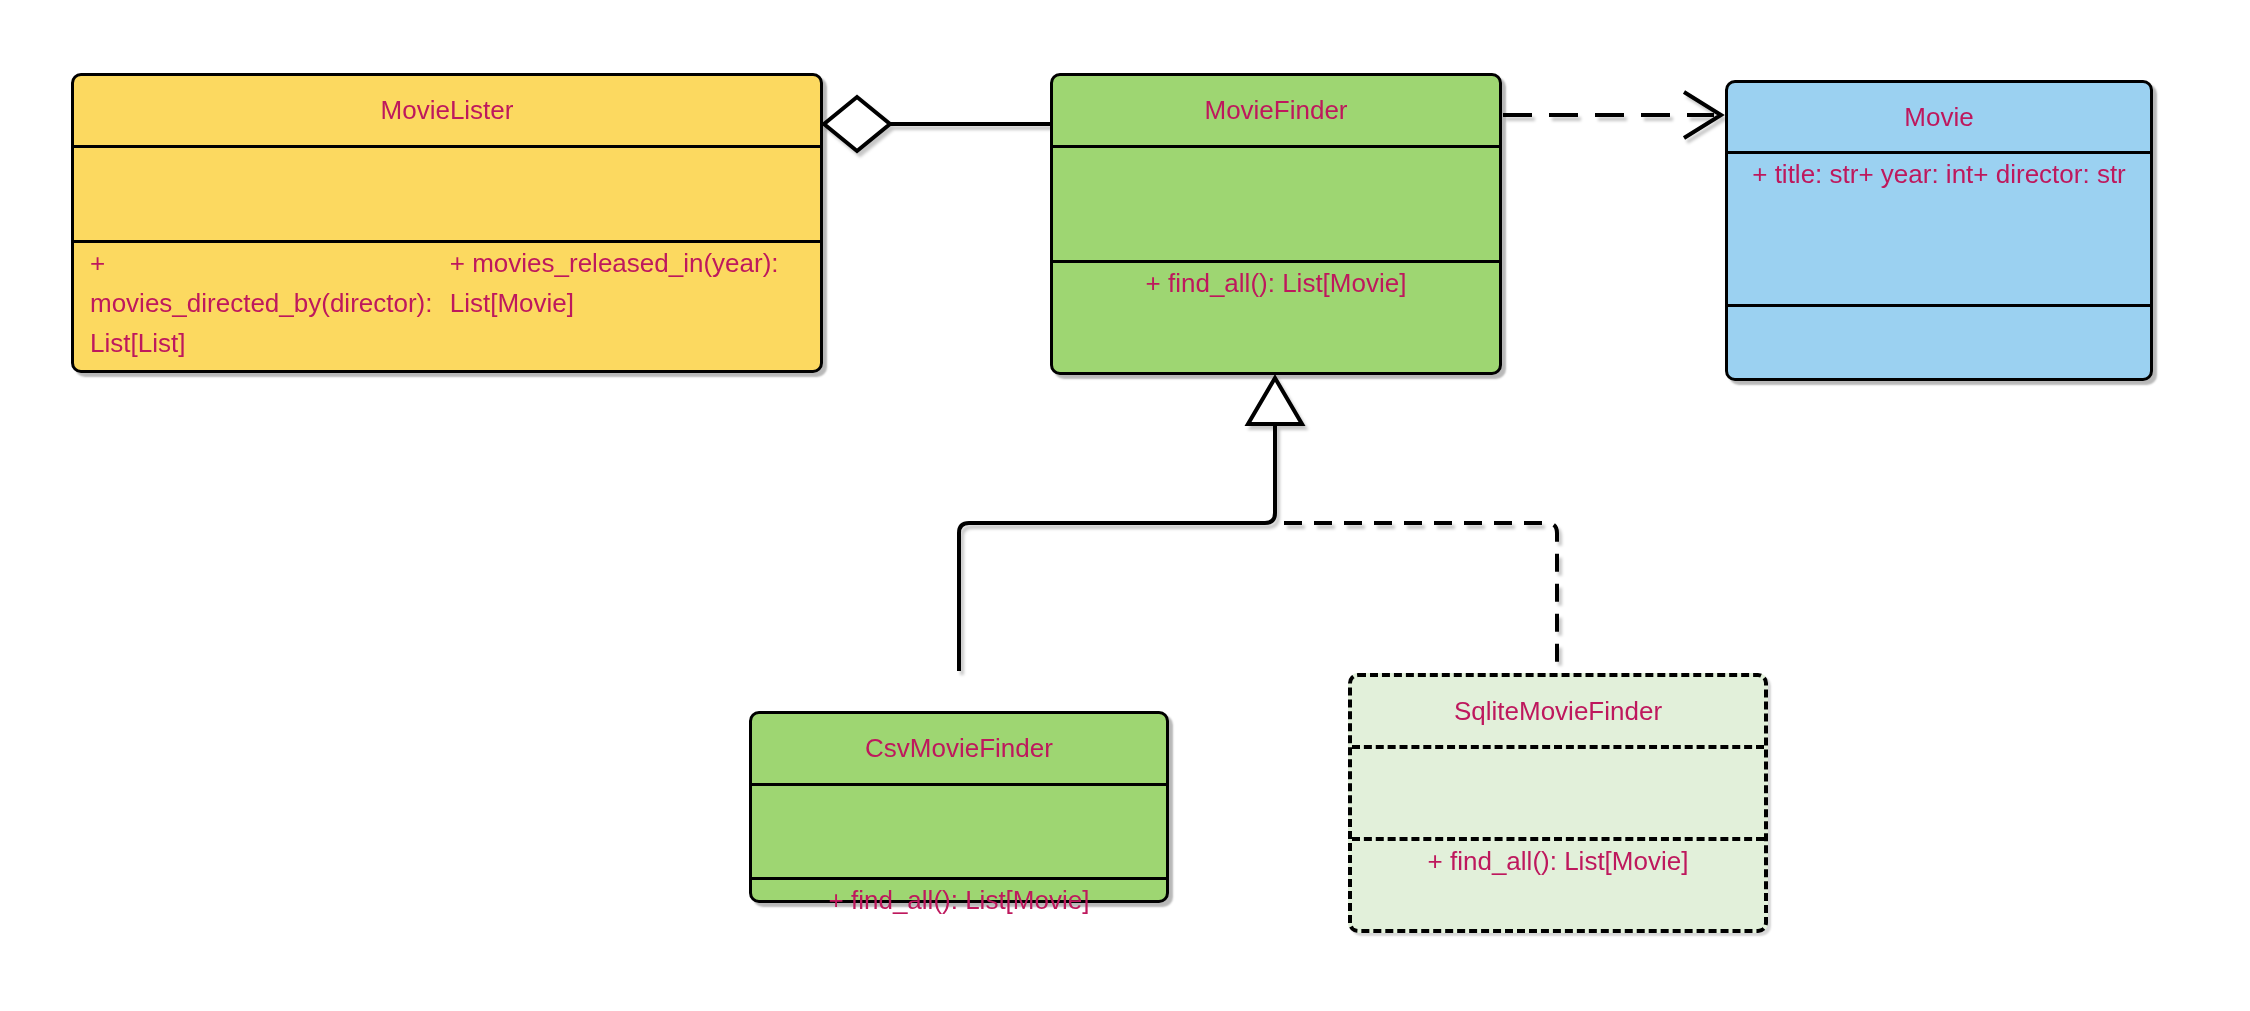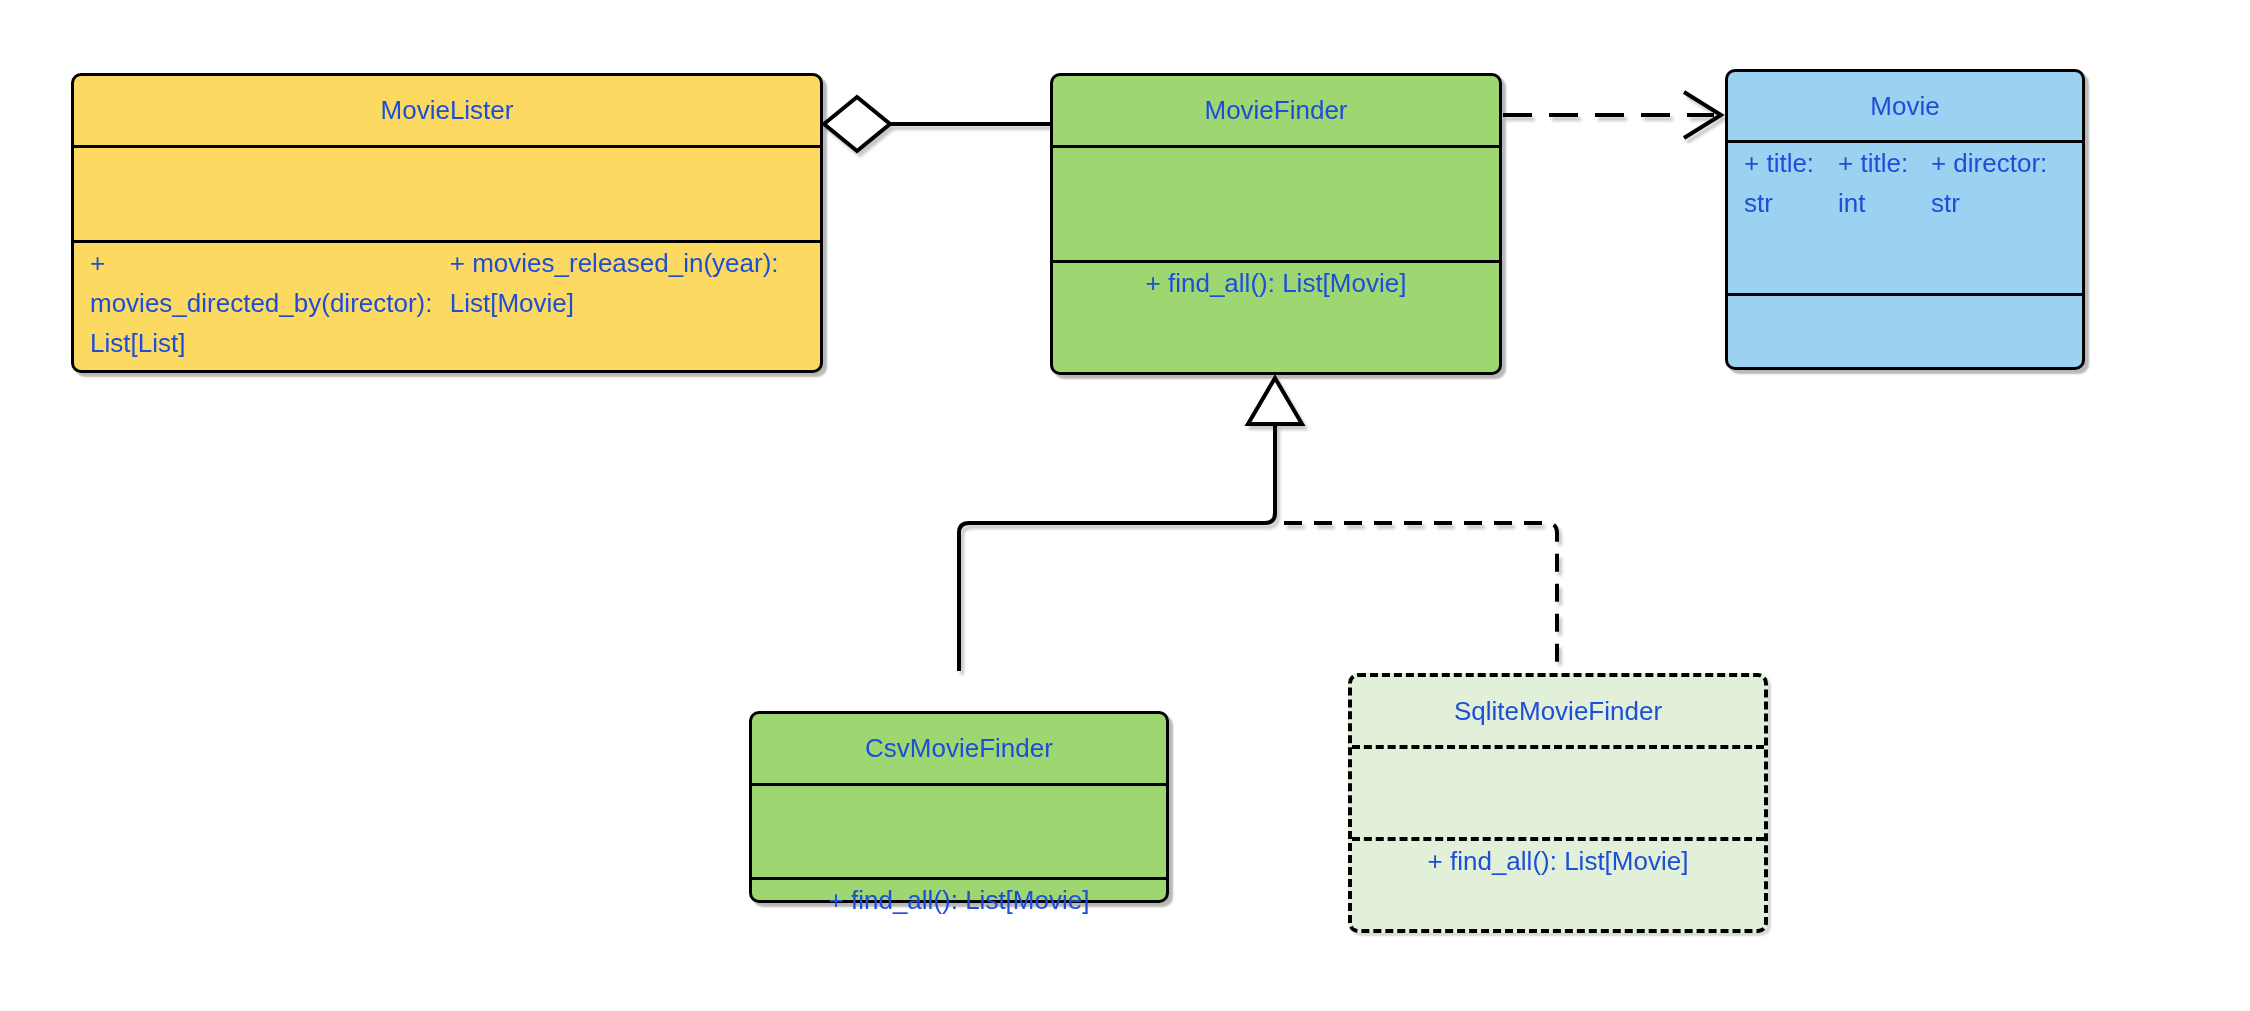--- a/index.html
+++ b/index.html
@@ -3,21 +3,21 @@
 <meta charset="utf-8">
 <style>
   * { margin: 0; padding: 0; box-sizing: border-box; }
   html, body { background: #ffffff; }
   .canvas {
     position: relative;
     width: 2250px;
     height: 1011px;
     background: #ffffff;
     font-family: "Liberation Sans", sans-serif;
-    color: #1d4ed8;
+    color: #be185d;
     font-size: 26px;
     overflow: hidden;
   }
   .connectors {
     position: absolute;
     left: 0; top: 0;
     width: 2250px; height: 1011px;
     filter: drop-shadow(3px 4px 1.5px rgba(0,0,0,0.22));
   }
   .connectors line, .connectors path, .connectors polyline, .connectors polygon {
@@ -95,27 +95,27 @@
   <div class="uml-class" style="left: 1050px; top: 73px; width: 452px; height: 302px; background-color: rgb(158, 214, 114);">
     <div class="compartment title-compartment" style="flex-basis:69px;border-radius:23px;">
       <span>MovieFinder</span>
     </div>
     <div class="compartment fields-compartment" style="flex-basis:115px;"></div>
     <div class="compartment methods-compartment grow">
       <div>+ find_all(): List[Movie]</div>
     </div>
   </div>
 
-  <div class="uml-class" style="left: 1725px; top: 69px; width: 360px; height: 301px; background-color: rgb(155, 209, 241);">
+  <div class="uml-class" style="left: 1725px; top: 80px; width: 428px; height: 301px; background-color: rgb(155, 209, 241);">
     <div class="compartment title-compartment" style="flex-basis:68px;">
       <span>Movie</span>
     </div>
     <div class="compartment fields-compartment" style="flex-basis:153px;">
       <div>+ title: str</div>
-      <div>+ title: int</div>
+      <div>+ year: int</div>
       <div>+ director: str</div>
     </div>
     <div class="compartment methods-compartment grow"></div>
   </div>
 
   <div class="uml-class" style="left: 749px; top: 711px; width: 420px; height: 192px; background-color: rgb(158, 214, 114);">
     <div class="compartment title-compartment" style="flex-basis:69px;">
       <span>CsvMovieFinder</span>
     </div>
     <div class="compartment fields-compartment" style="flex-basis:94px;"></div>

